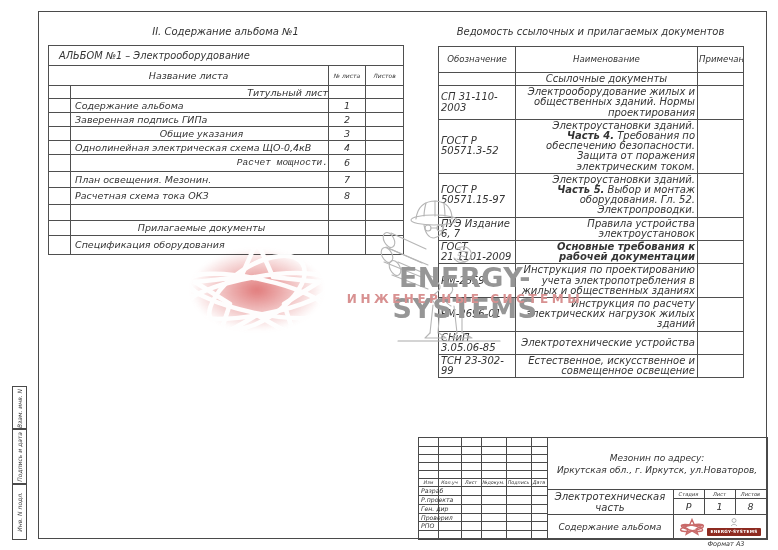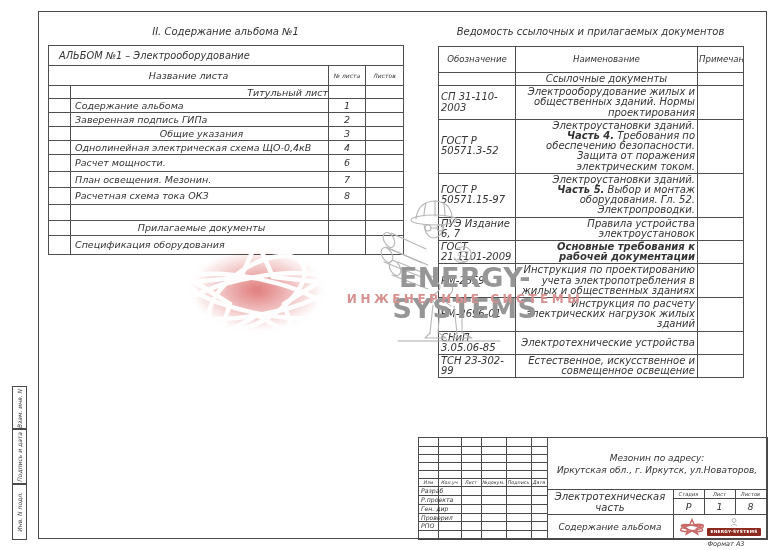--- a/index.html
+++ b/index.html
@@ -100,21 +100,21 @@
           <td></td>
         </tr>
         <tr style="height: 13px;">
           <td></td>
           <td class="nm" style="text-align: left;">Однолинейная электрическая схема ЩО-0,4кВ</td>
           <td class="ctr">4</td>
           <td></td>
         </tr>
         <tr style="height: 16.5px;">
           <td></td>
-          <td class="nm" style="text-align: left;">Расчет мощности.</td>
+          <td class="nm" style="text-align: right; font-family: Liberation Mono, monospace;">Расчет мощности.</td>
           <td class="ctr">6</td>
           <td></td>
         </tr>
         <tr style="height: 16.5px;">
           <td></td>
           <td class="nm" style="text-align: left;">План освещения. Мезонин.</td>
           <td class="ctr">7</td>
           <td></td>
         </tr>
         <tr style="height: 16.5px;">

